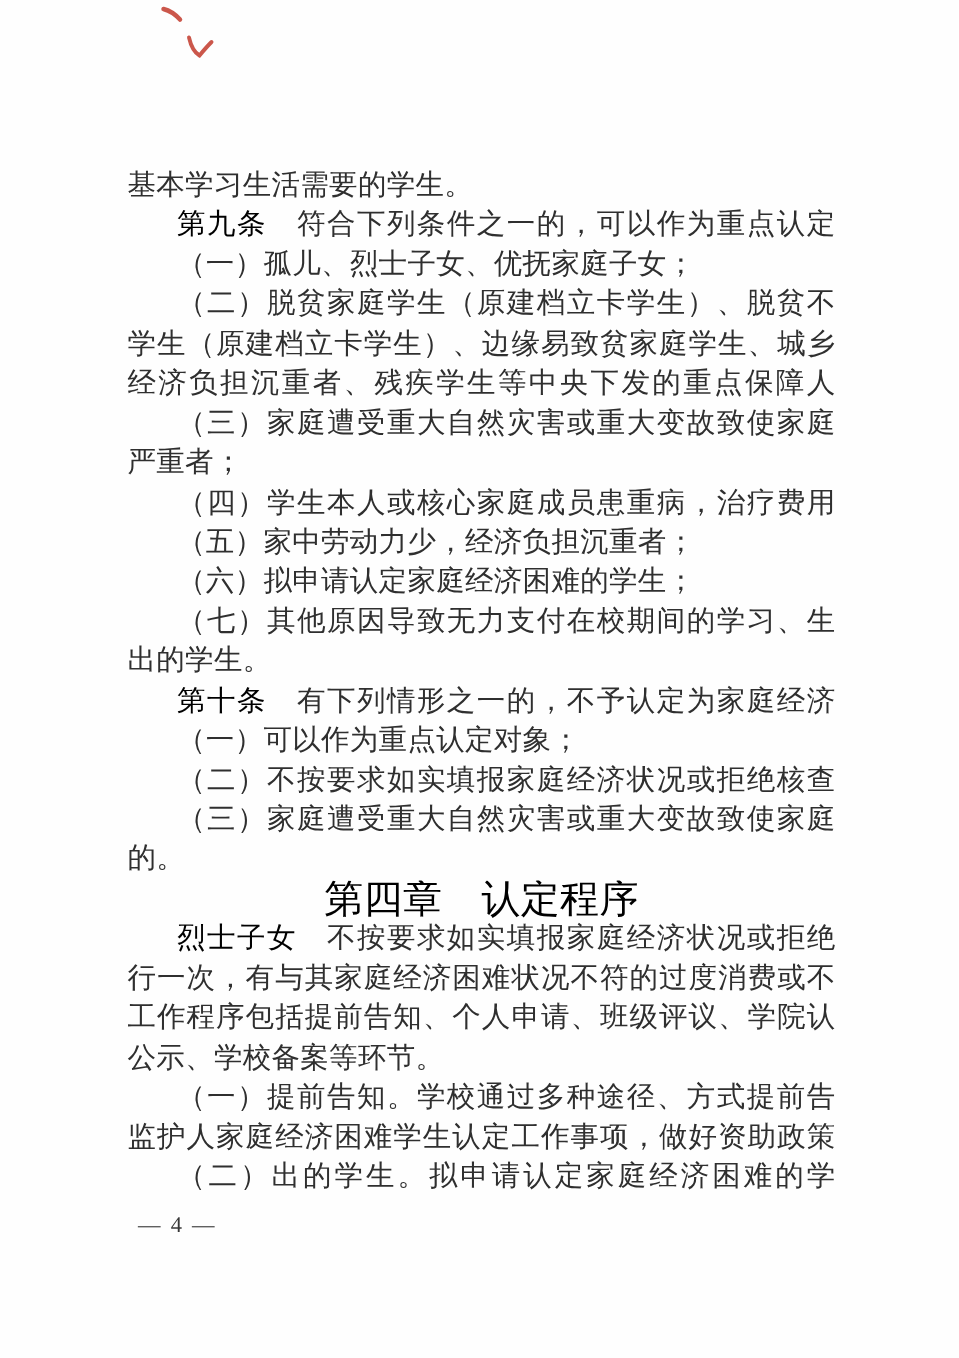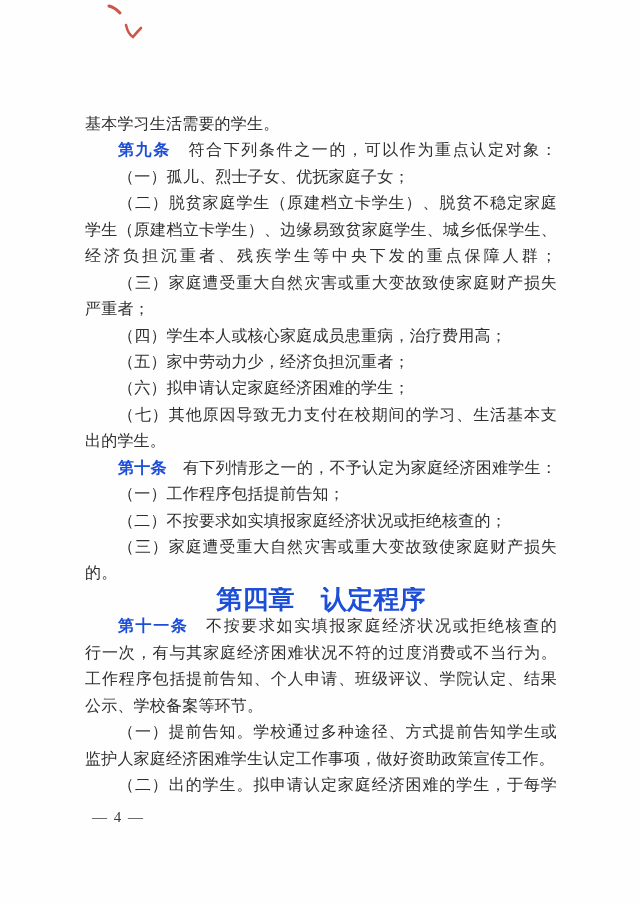--- a/index.html
+++ b/index.html
@@ -30,43 +30,43 @@
   .content {
     position: absolute;
     left: 85px;
     top: 111px;
     width: 472px;
     color: #2f2f2f;
   }
   .line {
     height: 26.45px;
     line-height: 26.45px;
-    font-size: 16px;
+    font-size: 19px;
     text-align: justify;
     text-justify: inter-character;
     overflow: hidden;
     letter-spacing: 0.2px;
   }
   .line.indent {
     padding-left: 33px;
   }
   .line.fill {
     text-align-last: justify;
   }
   .line.heading {
     text-align: center;
     text-align-last: center;
     font-weight: bold;
     font-size: 26px;
     padding-left: 0;
     color: #2b2b2b;
   }
   .line .b {
-    font-weight: bold;
-    color: #1d4ed8;
+    font-weight: normal;
+    color: #000000;
   }
   .page-number {
     position: absolute;
     left: 92px;
     top: 807px;
     font-size: 15px;
     line-height: 20px;
     color: #383838;
     letter-spacing: 1.5px;
   }
@@ -89,26 +89,26 @@
       <div class="line fill"><span>学生（原建档立卡学生）、边缘易致贫家庭学生、城乡低保学生、</span></div>
       <div class="line fill"><span>经济负担沉重者、残疾学生等中央下发的重点保障人群；</span></div>
       <div class="line indent fill"><span>（三）家庭遭受重大自然灾害或重大变故致使家庭财产损失</span></div>
       <div class="line"><span>严重者；</span></div>
       <div class="line indent"><span>（四）学生本人或核心家庭成员患重病，治疗费用高；</span></div>
       <div class="line indent"><span>（五）家中劳动力少，经济负担沉重者；</span></div>
       <div class="line indent"><span>（六）拟申请认定家庭经济困难的学生；</span></div>
       <div class="line indent fill"><span>（七）其他原因导致无力支付在校期间的学习、生活基本支</span></div>
       <div class="line"><span>出的学生。</span></div>
       <div class="line indent fill"><span class="b">第十条</span><span>　有下列情形之一的，不予认定为家庭经济困难学生：</span></div>
-      <div class="line indent"><span>（一）工作程序包括提前告知；</span></div>
+      <div class="line indent"><span>（一）可以作为重点认定对象；</span></div>
       <div class="line indent"><span>（二）不按要求如实填报家庭经济状况或拒绝核查的；</span></div>
       <div class="line indent fill"><span>（三）家庭遭受重大自然灾害或重大变故致使家庭财产损失</span></div>
       <div class="line"><span>的。</span></div>
       <div class="line heading"><span class="b">第四章　认定程序</span></div>
-      <div class="line indent fill"><span class="b">第十一条</span><span>　不按要求如实填报家庭经济状况或拒绝核查的</span></div>
+      <div class="line indent fill"><span class="b">烈士子女</span><span>　不按要求如实填报家庭经济状况或拒绝核查的</span></div>
       <div class="line fill"><span>行一次，有与其家庭经济困难状况不符的过度消费或不当行为。</span></div>
       <div class="line fill"><span>工作程序包括提前告知、个人申请、班级评议、学院认定、结果</span></div>
       <div class="line"><span>公示、学校备案等环节。</span></div>
       <div class="line indent fill"><span>（一）提前告知。学校通过多种途径、方式提前告知学生或</span></div>
       <div class="line"><span>监护人家庭经济困难学生认定工作事项，做好资助政策宣传工作。</span></div>
       <div class="line indent fill"><span>（二）出的学生。拟申请认定家庭经济困难的学生，于每学</span></div>
     </div>
 
   <div class="page-number">— 4 —</div>
 

